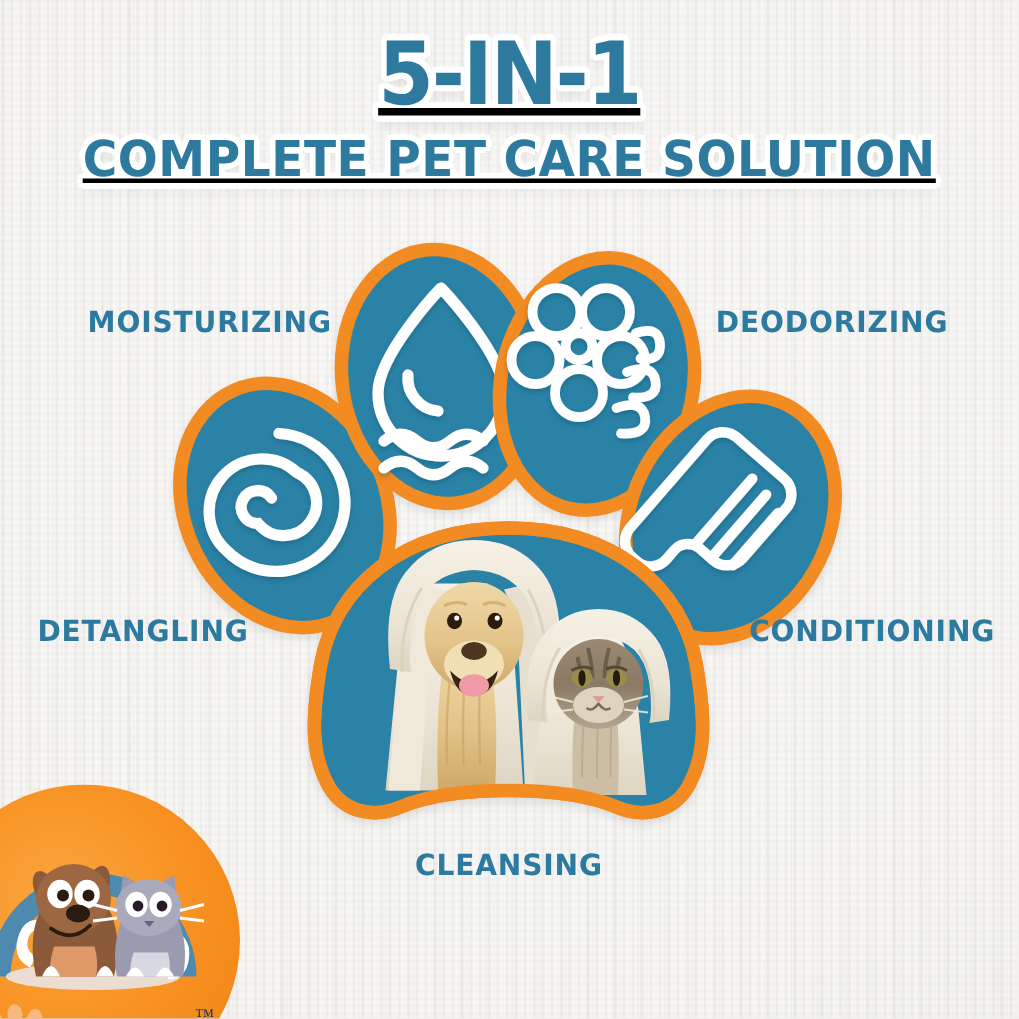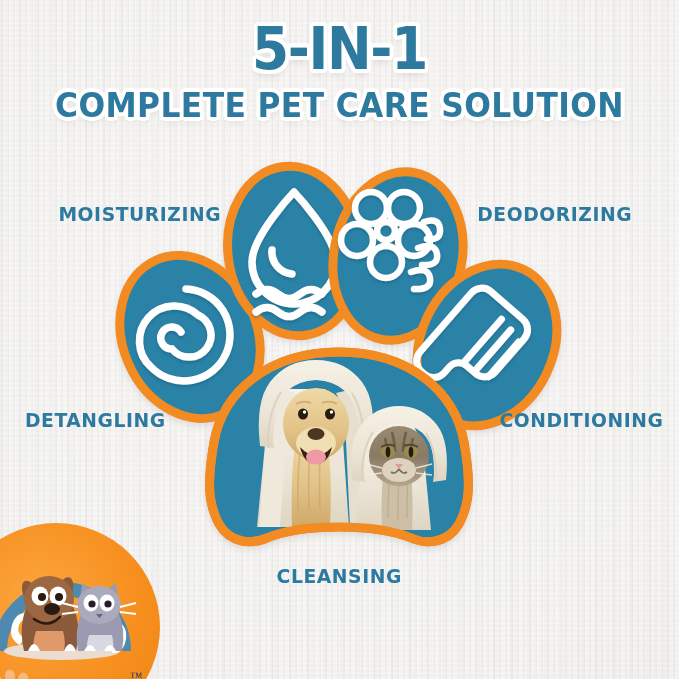--- a/index.html
+++ b/index.html
@@ -35,21 +35,21 @@
         rgba(255,255,255,0.25) 0px,
         rgba(255,255,255,0.00) 2px,
         rgba(175,171,165,0.05) 3px,
         rgba(255,255,255,0.00) 5px);
     opacity:.95;
   }
 
   
   .head-wrap {
     position:absolute; top:0; left:0; width:679px;
-    text-align:center; z-index:6;
+    text-align:center; z-index:6;text-decoration:underline;
   }
   .title-main {
     font-family:"DejaVu Sans", sans-serif;
     font-weight:700;
     font-size:58px;
     letter-spacing:-1.5px;
     line-height:1;
     color:#2d7a9e;
     margin-top:20px;
     transform: scaleX(0.92);

